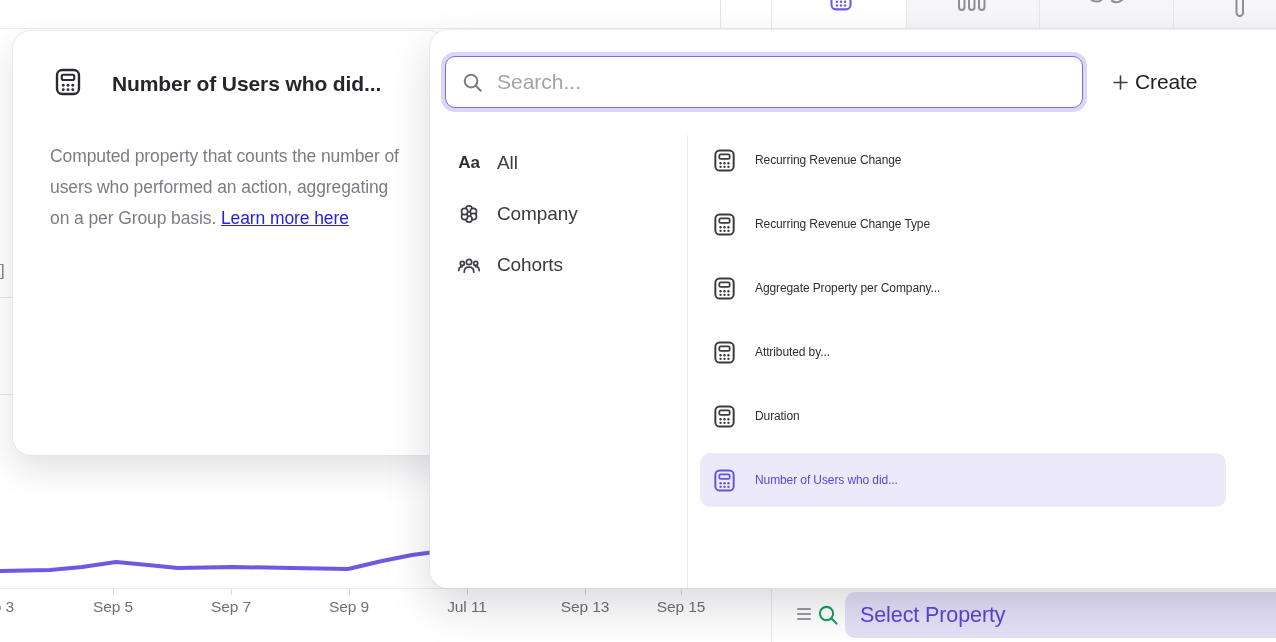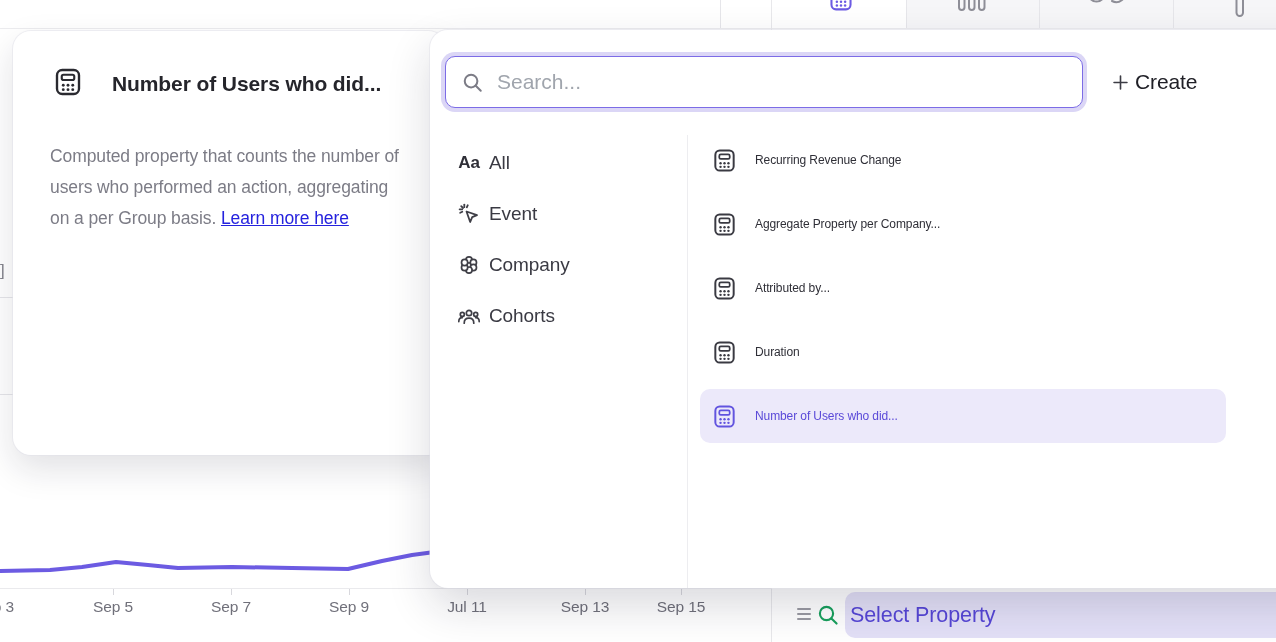--- a/index.html
+++ b/index.html
@@ -24,21 +24,21 @@
   .chart-clip{position:absolute;left:0;top:0;width:771px;height:642px;overflow:hidden;z-index:1;pointer-events:none;}
   .axis-line{position:absolute;left:0;top:588px;width:771px;height:1px;background:#EAEAED;z-index:0;}
   .tick{position:absolute;width:1px;height:6px;background:#D8D8DD;top:589px;z-index:0;}
   .tick-label{position:absolute;top:598px;width:60px;text-align:center;font-size:15.5px;color:#70707A;z-index:0;}
 
   
   .drag-handle{position:absolute;left:797px;top:608px;width:14px;display:flex;flex-direction:column;gap:3px;z-index:0;}
   .drag-handle span{display:block;height:2px;border-radius:1px;background:#9A9AA2;}
   .green-search{position:absolute;left:816px;top:603px;width:24px;height:24px;color:#17A05C;z-index:0;}
   .prop-pill{position:absolute;left:845px;top:592px;width:431px;height:46px;background:#E3E0F7;
-             border-radius:10px 0 0 10px;display:flex;align-items:center;padding-left:5px;box-sizing:border-box;z-index:0;}
+             border-radius:10px 0 0 10px;display:flex;align-items:center;padding-left:15px;box-sizing:border-box;z-index:0;}
   .prop-pill .lbl{font-size:21.5px;font-weight:500;color:#5646D6;}
 
   
   .tooltip-card{position:absolute;left:13px;top:31px;width:433px;height:424px;background:#fff;border-radius:18px;
     box-shadow:0 0 0 1px rgba(226,226,233,.55),0 14px 34px rgba(24,24,50,.13);z-index:10;}
   .tt-icon{position:absolute;left:40px;top:36px;width:30px;height:30px;color:#2A2A30;}
   .tt-title{position:absolute;left:99px;top:41px;font-size:21px;font-weight:700;color:#25252B;}
   .tt-desc{position:absolute;left:37px;top:110px;width:356px;font-size:17.5px;line-height:31px;color:#7C7C86;}
   .tt-desc a{color:#2522DE;text-decoration:underline;}
 
@@ -51,21 +51,21 @@
   .search-ico{width:23px;height:23px;margin-left:15px;color:#7C7C86;flex:none;}
   .search-box input{flex:1;border:none;outline:none;background:transparent;font-family:"Liberation Sans",sans-serif;
     font-size:21px;color:#26262C;margin-left:11px;margin-right:10px;}
   .search-box input::placeholder{color:#A0A5AD;}
   .create-btn{position:absolute;left:681px;top:22px;height:60px;display:flex;align-items:center;gap:5px;cursor:pointer;}
   .create-btn .plus{width:19px;height:19px;color:#3C3C44;}
   .create-btn .lbl{font-size:21px;font-weight:500;color:#202027;}
 
   .cat-divider{position:absolute;left:257px;top:105px;width:1px;height:453px;background:#EDEDF0;}
   .cat-list{position:absolute;left:17px;top:111px;width:226px;}
-  .cat-row{display:flex;align-items:center;height:44px;margin-bottom:7px;padding-left:10px;gap:8px;border-radius:8px;}
+  .cat-row{display:flex;align-items:center;height:44px;margin-bottom:7px;padding-left:10px;gap:16px;border-radius:8px;}
   .cat-row .ic{width:24px;height:24px;display:flex;align-items:center;justify-content:center;color:#3F3F47;flex:none;}
   .cat-row .lbl{font-size:19px;font-weight:500;color:#3A3A43;}
   .cat-row.active{background:#ECE9FA;}
   .cat-row.active .lbl{color:#5A49D8;}
   .cat-row.active .ic{color:#6254DF;}
   .aa-glyph{font-size:17px;font-weight:600;color:#2F2F37;letter-spacing:0;}
 
   .res-list{position:absolute;left:270px;top:103px;width:526px;}
   .res-row{display:flex;align-items:center;height:54px;margin-bottom:10px;padding-left:12px;gap:18px;border-radius:10px;}
   .res-row .ic{width:25px;height:25px;color:#3A3A42;flex:none;}
@@ -211,33 +211,20 @@
     <div class="cat-divider"></div>
     <div class="cat-list" id="cat-list">
         <div class="cat-row">
           <span class="ic">
             <span class="aa-glyph">Aa</span>
           </span>
           <span class="lbl">All</span>
         </div>
         <div class="cat-row">
           <span class="ic">
-            <svg class="ico-svg" viewBox="0 0 24 24" fill="none" stroke="currentColor" stroke-width="1.8" stroke-linecap="round" stroke-linejoin="round">
-              <path d="M9.5 9.5 L20 13.2 L15.2 15.2 L13.2 20 Z"></path>
-              <path d="M7.3 2.6 v2.6"></path>
-              <path d="M2.6 7.3 h2.6"></path>
-              <path d="M4.2 4.2 l1.8 1.8"></path>
-              <path d="M10.8 3.2 l-1 2.1"></path>
-              <path d="M3.2 10.8 l2.1-1"></path>
-            </svg>
-          </span>
-          <span class="lbl">Event</span>
-        </div>
-        <div class="cat-row">
-          <span class="ic">
             <svg class="ico-svg" viewBox="0 0 24 24" fill="#ffffff" stroke="currentColor" stroke-width="1.7">
               <circle cx="12" cy="6.9" r="3.1"></circle>
               <circle cx="16.4" cy="9.45" r="3.1"></circle>
               <circle cx="16.4" cy="14.55" r="3.1"></circle>
               <circle cx="12" cy="17.1" r="3.1"></circle>
               <circle cx="7.6" cy="14.55" r="3.1"></circle>
               <circle cx="7.6" cy="9.45" r="3.1"></circle>
             </svg>
           </span>
           <span class="lbl">Company</span>
@@ -282,20 +269,37 @@
               <g fill="currentColor" stroke="none">
                 <circle cx="8.2" cy="14.6" r="1.15"></circle>
                 <circle cx="12" cy="14.6" r="1.15"></circle>
                 <circle cx="15.8" cy="14.6" r="1.15"></circle>
                 <circle cx="8.2" cy="18.1" r="1.15"></circle>
                 <circle cx="12" cy="18.1" r="1.15"></circle>
                 <circle cx="15.8" cy="18.1" r="1.15"></circle>
               </g>
             </svg>
           </span>
+          <span class="lbl">Recurring Revenue Change Type</span>
+        </div>
+        <div class="res-row">
+          <span class="ic">
+            <svg class="ico-svg" viewBox="0 0 24 24" fill="none" stroke="currentColor" stroke-width="1.9">
+              <rect x="3.2" y="2.4" width="17.6" height="19.2" rx="4.2"></rect>
+              <rect x="7" y="6.2" width="10" height="4.2" rx="1.4" stroke-width="1.7"></rect>
+              <g fill="currentColor" stroke="none">
+                <circle cx="8.2" cy="14.6" r="1.15"></circle>
+                <circle cx="12" cy="14.6" r="1.15"></circle>
+                <circle cx="15.8" cy="14.6" r="1.15"></circle>
+                <circle cx="8.2" cy="18.1" r="1.15"></circle>
+                <circle cx="12" cy="18.1" r="1.15"></circle>
+                <circle cx="15.8" cy="18.1" r="1.15"></circle>
+              </g>
+            </svg>
+          </span>
           <span class="lbl">Aggregate Property per Company...</span>
         </div>
         <div class="res-row">
           <span class="ic">
             <svg class="ico-svg" viewBox="0 0 24 24" fill="none" stroke="currentColor" stroke-width="1.9">
               <rect x="3.2" y="2.4" width="17.6" height="19.2" rx="4.2"></rect>
               <rect x="7" y="6.2" width="10" height="4.2" rx="1.4" stroke-width="1.7"></rect>
               <g fill="currentColor" stroke="none">
                 <circle cx="8.2" cy="14.6" r="1.15"></circle>
                 <circle cx="12" cy="14.6" r="1.15"></circle>

